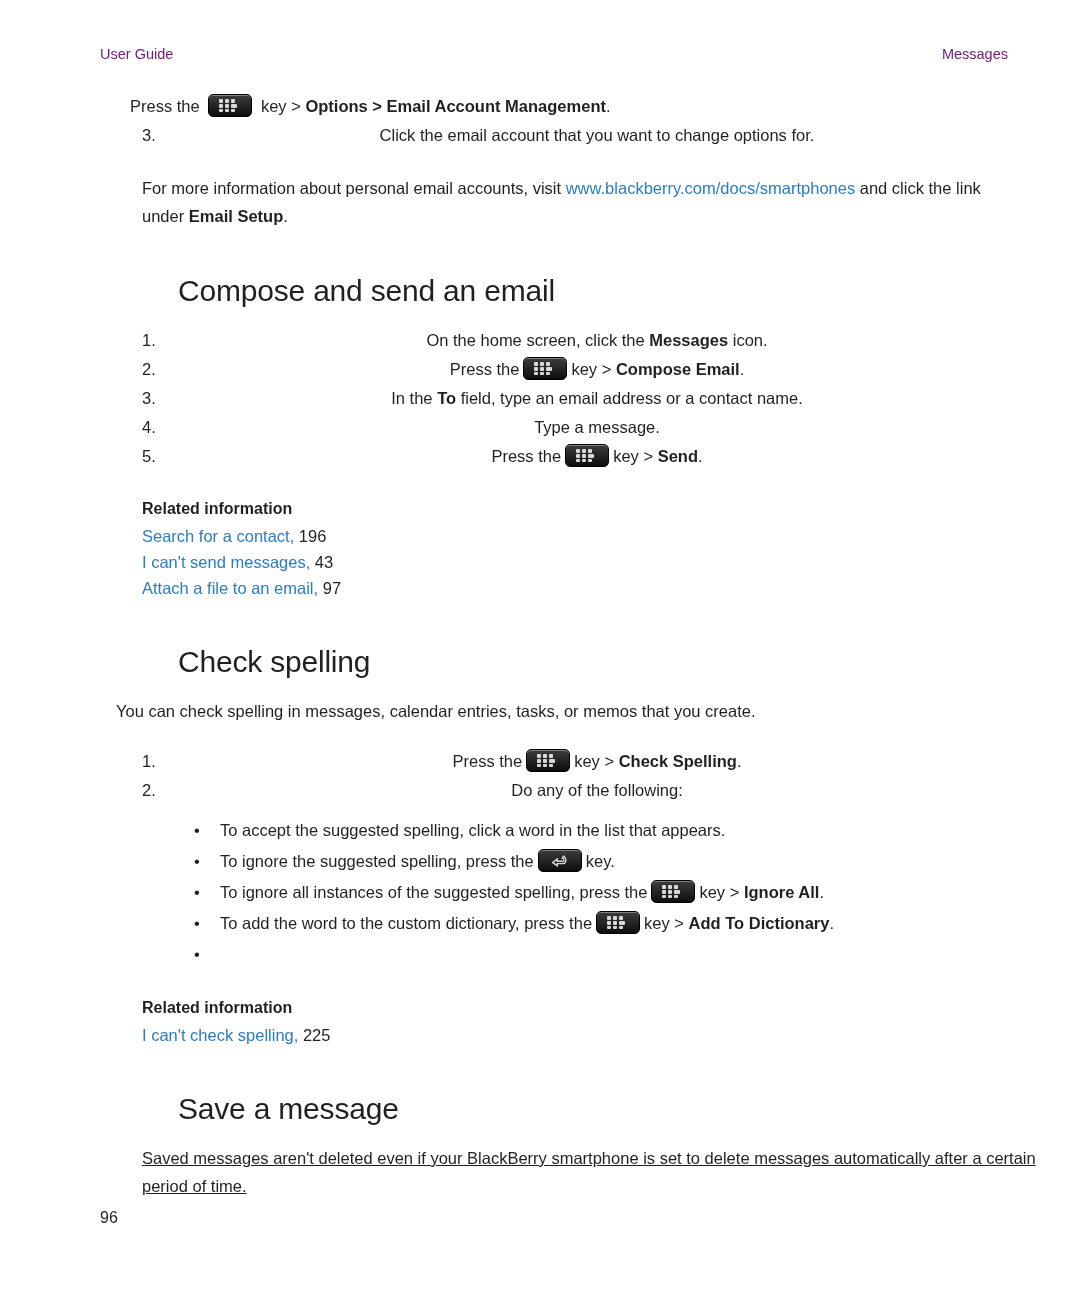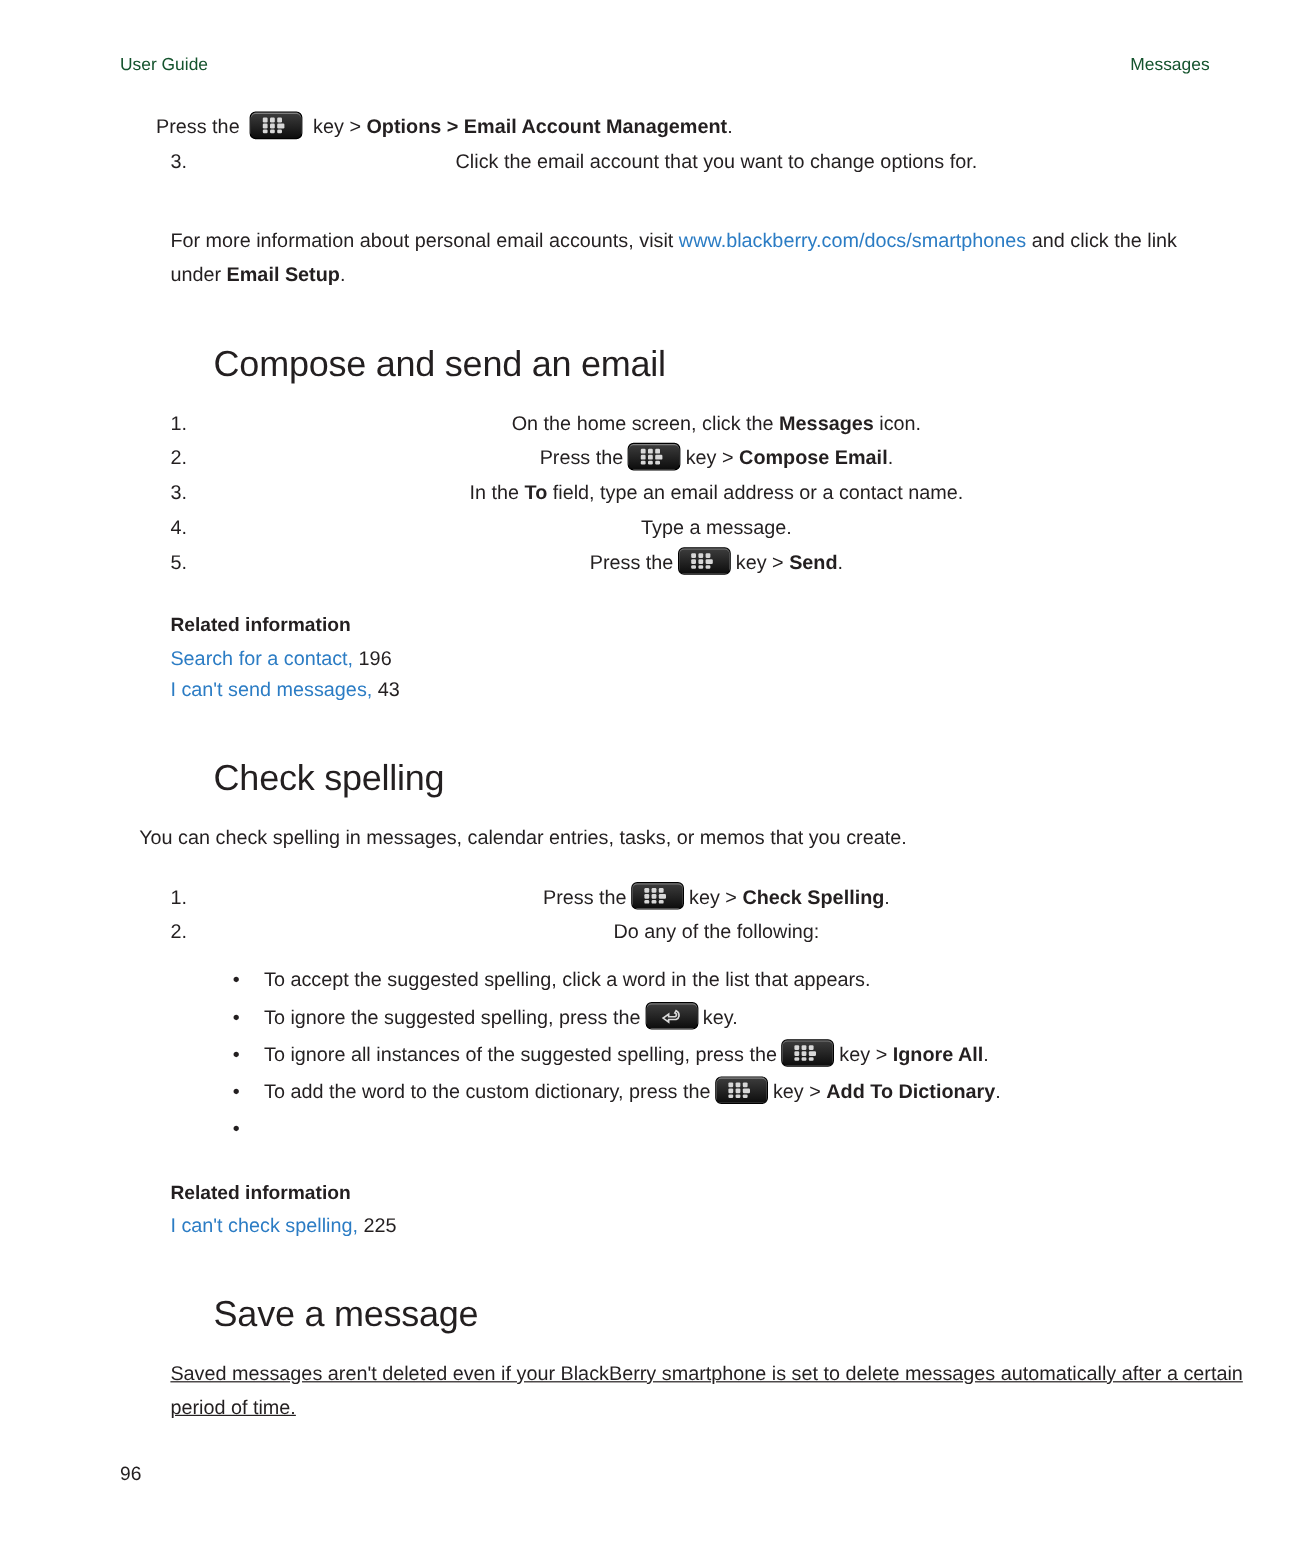--- a/index.html
+++ b/index.html
@@ -20,21 +20,21 @@
     width: 1080px;
     height: 1296px;
     box-sizing: border-box;
     padding: 0 72px;
   }
   .running-head {
     display: flex;
     justify-content: space-between;
     align-items: baseline;
     font-size: 14.5px;
-    color: #14532d;
+    color: #701a75;
     padding-top: 46px;
     padding-left: 0px;
     padding-right: 0px;
   }
   .rh-left { margin-left: 28px; }
   .rh-right { margin-right: 0px; }
 
   .content {
     margin-top: 30px;
     padding-left: 0px;
@@ -58,21 +58,21 @@
   .step-noindent {
     margin-left: 58px;
     font-size: 16.5px;
     line-height: 29px;
   }
 
   .para {
     font-size: 16.5px;
     line-height: 28px;
     margin-left: 70px;
-    margin-top: 37px;
+    margin-top: 24px;
   }
 
   h1.title {
     font-size: 30px;
     font-weight: normal;
     color: #231f20;
     margin: 44px 0 18px 106px;
     letter-spacing: -0.2px;
   }
 
@@ -155,21 +155,21 @@
     border: 1px solid #000;
     position: relative;
     margin: 0 4px;
     box-shadow: inset 0 1px 0 rgba(255,255,255,0.35);
   }
   .key-esc svg { position: absolute; left: 12px; top: 3px; }
 
   .footer {
     position: absolute;
     left: 100px;
-    bottom: 58px;
+    bottom: 69px;
     font-size: 16px;
     color: #231f20;
   }
 </style>
 </head>
 <body>
 
 <div class="page">
 
   <div class="running-head">
@@ -248,20 +248,21 @@
               <i></i>
               <i></i>
               <i></i>
               <i></i>
             </span></span><span>key &gt;</span> <span class="b">Send</span><span>.</span></span>
     </div>
 
     <div class="rel-head">Related information</div>
     <div class="rel-item"><a class="link" href="#">Search for a contact,</a> <span>196</span></div>
     <div class="rel-item"><a class="link" href="#">I can't send messages,</a> <span>43</span></div>
+    <div class="rel-item"><a class="link" href="#">Attach a file to an email,</a> <span>97</span></div>
 
     <h1 class="title">Check spelling</h1>
 
     <div class="para" style="margin-top:14px;margin-left:44px;">You can check spelling in messages, calendar entries, tasks, or memos that you create.</div>
 
     <div class="step" style="margin-top:22px;">
       <span class="num">1.</span>
       <span class="txt"><span>Press the</span><span class="key"><span class="dots">
               <i></i>
               <i></i>

